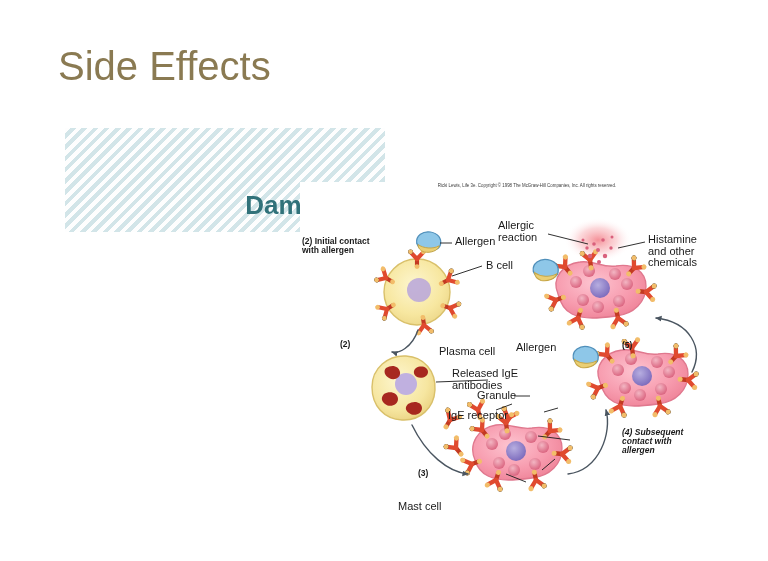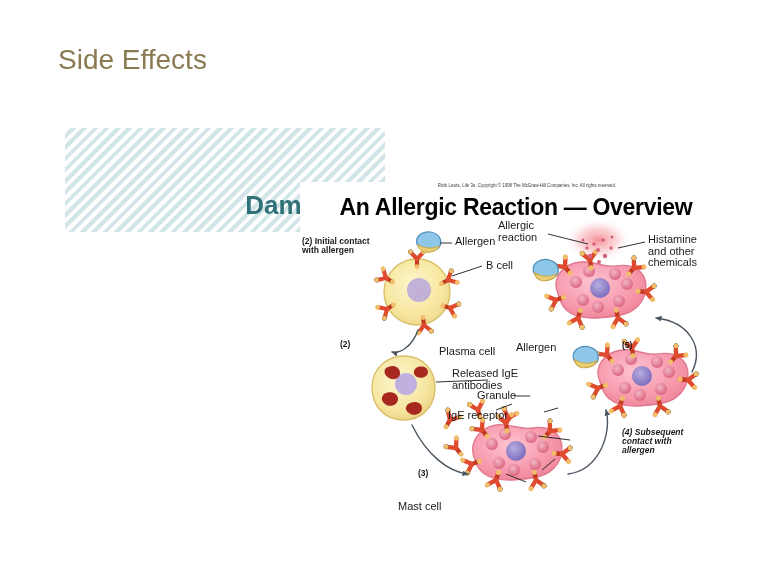--- a/index.html
+++ b/index.html
@@ -21,21 +21,21 @@
     width: 768px;
     height: 561px;
     background: #ffffff;
   }
 
   
   #slide-title {
     position: absolute;
     left: 58px;
     top: 44px;
-    font-size: 28px;
+    font-size: 40px;
     font-weight: 400;
     color: #8a7a52;
     letter-spacing: 0px;
     white-space: nowrap;
     font-family: "Liberation Sans", sans-serif;
   }
 
   
   #content-box {
     position: absolute;
@@ -134,21 +134,20 @@
   <div id="slide-title">Side Effects</div>
 
   <div id="content-box">
     <div class="bullet-line" id="bullet-1">Damaging</div>
   </div>
 
   <div id="figure-panel">
 
     <div id="figure-credit">Ricki Lewis, Life 3e.  Copyright © 1998 The McGraw-Hill Companies, Inc.  All rights reserved.</div>
 
-    <div id="figure-title">An Allergic Reaction — Overview</div>
 
     <svg id="figure-svg" viewBox="0 0 432 330">
       <defs>
         <radialGradient id="gBcell" cx="45%" cy="40%" r="62%">
           <stop offset="0%" stop-color="#fdf6cf"></stop>
           <stop offset="70%" stop-color="#f7e7a0"></stop>
           <stop offset="100%" stop-color="#eed98c"></stop>
         </radialGradient>
         <radialGradient id="gPlasma" cx="42%" cy="38%" r="64%">
           <stop offset="0%" stop-color="#fdf6cf"></stop>

